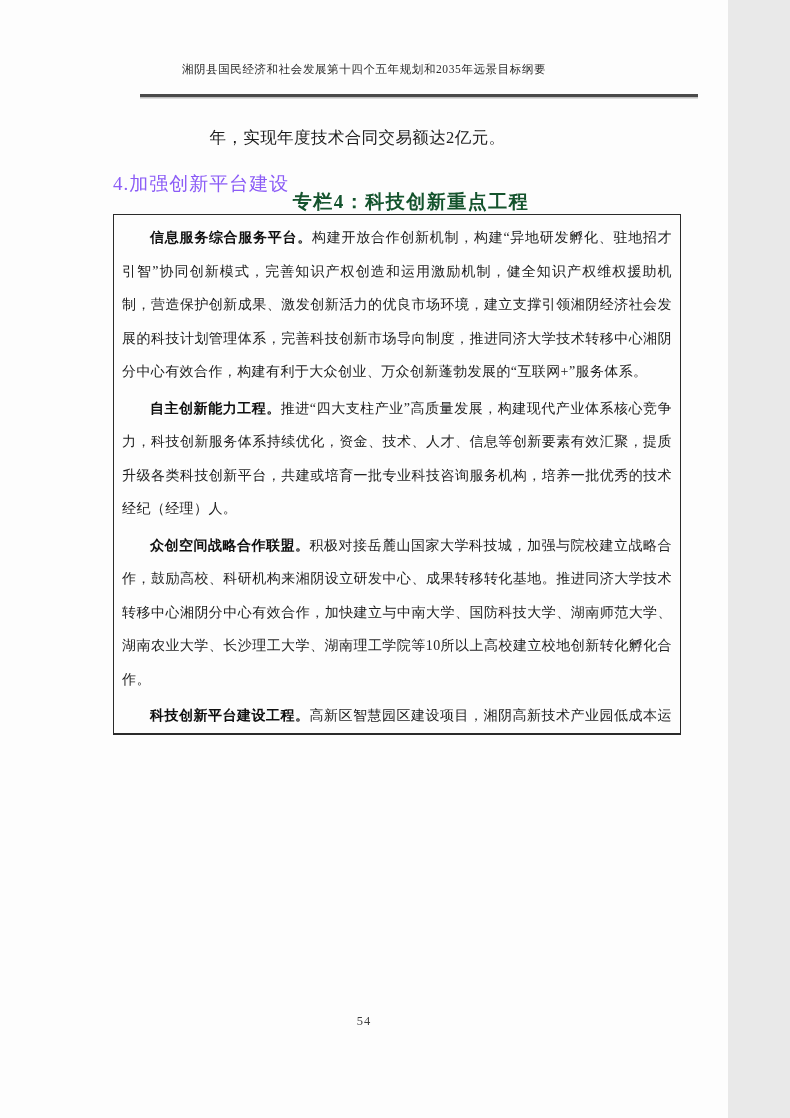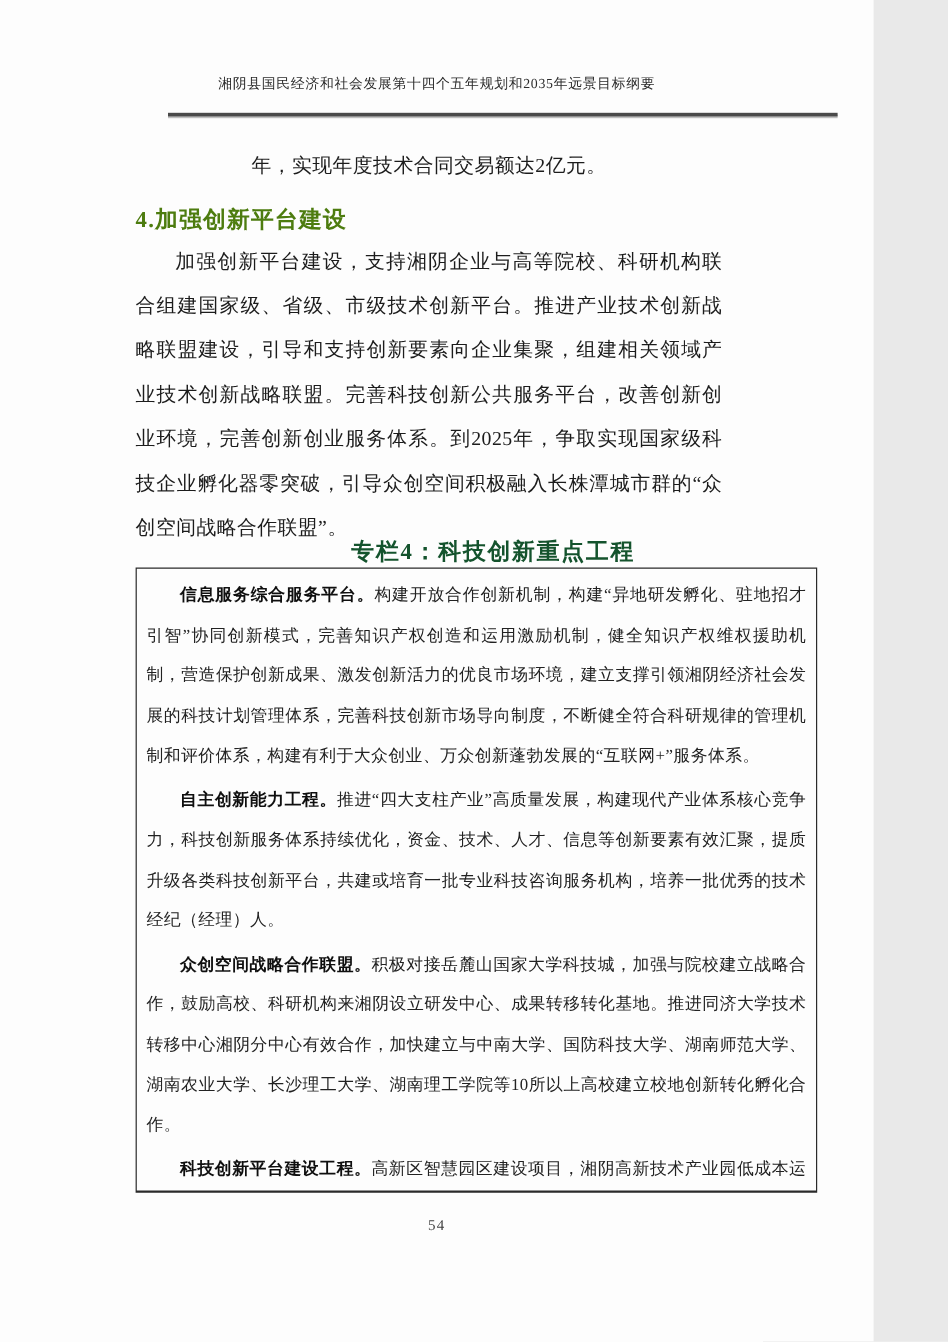--- a/index.html
+++ b/index.html
@@ -43,24 +43,24 @@
   }
   .continuation-line {
     font-size: 16.5px;
     line-height: 37px;
     letter-spacing: 0.4px;
     text-align: center;
   }
   .section-heading {
     margin-top: 13px;
     font-size: 19px;
-    font-weight: bold;
+    font-weight: normal;
     line-height: 30px;
     letter-spacing: 1px;
-    color: #4d7c0f;
+    color: #8b5cf6;
   }
   .body-paragraph {
     font-size: 16.5px;
     line-height: 37px;
     letter-spacing: 0.4px;
     text-indent: 2em;
     text-align: justify;
   }
   .box-title {
     margin-top: -9px;
@@ -115,29 +115,28 @@
 
   <div class="header-rule"></div>
 
   <div class="content">
 
     <div class="text-col">
       <p class="continuation-line">年，实现年度技术合同交易额达2亿元。</p>
 
       <h3 class="section-heading">4.加强创新平台建设</h3>
 
-      <p class="body-paragraph">加强创新平台建设，支持湘阴企业与高等院校、科研机构联合组建国家级、省级、市级技术创新平台。推进产业技术创新战略联盟建设，引导和支持创新要素向企业集聚，组建相关领域产业技术创新战略联盟。完善科技创新公共服务平台，改善创新创业环境，完善创新创业服务体系。到2025年，争取实现国家级科技企业孵化器零突破，引导众创空间积极融入长株潭城市群的“众创空间战略合作联盟”。</p>
     </div>
 
     <div class="box-title">专栏4：科技创新重点工程</div>
 
     <div class="feature-box">
 
       <p class="box-paragraph">
-        <span class="lead">信息服务综合服务平台。</span><span>构建开放合作创新机制，构建“异地研发孵化、驻地招才引智”协同创新模式，完善知识产权创造和运用激励机制，健全知识产权维权援助机制，营造保护创新成果、激发创新活力的优良市场环境，建立支撑引领湘阴经济社会发展的科技计划管理体系，完善科技创新市场导向制度，不断健全符合科研规律的管理机制和评价体系，构建有利于大众创业、万众创新蓬勃发展的“互联网+”服务体系。</span>
+        <span class="lead">信息服务综合服务平台。</span><span>构建开放合作创新机制，构建“异地研发孵化、驻地招才引智”协同创新模式，完善知识产权创造和运用激励机制，健全知识产权维权援助机制，营造保护创新成果、激发创新活力的优良市场环境，建立支撑引领湘阴经济社会发展的科技计划管理体系，完善科技创新市场导向制度，推进同济大学技术转移中心湘阴分中心有效合作，构建有利于大众创业、万众创新蓬勃发展的“互联网+”服务体系。</span>
       </p>
 
       <p class="box-paragraph">
         <span class="lead">自主创新能力工程。</span><span>推进“四大支柱产业”高质量发展，构建现代产业体系核心竞争力，科技创新服务体系持续优化，资金、技术、人才、信息等创新要素有效汇聚，提质升级各类科技创新平台，共建或培育一批专业科技咨询服务机构，培养一批优秀的技术经纪（经理）人。</span>
       </p>
 
       <p class="box-paragraph">
         <span class="lead">众创空间战略合作联盟。</span><span>积极对接岳麓山国家大学科技城，加强与院校建立战略合作，鼓励高校、科研机构来湘阴设立研发中心、成果转移转化基地。推进同济大学技术转移中心湘阴分中心有效合作，加快建立与中南大学、国防科技大学、湖南师范大学、湖南农业大学、长沙理工大学、湖南理工学院等10所以上高校建立校地创新转化孵化合作。</span>
       </p>
 

